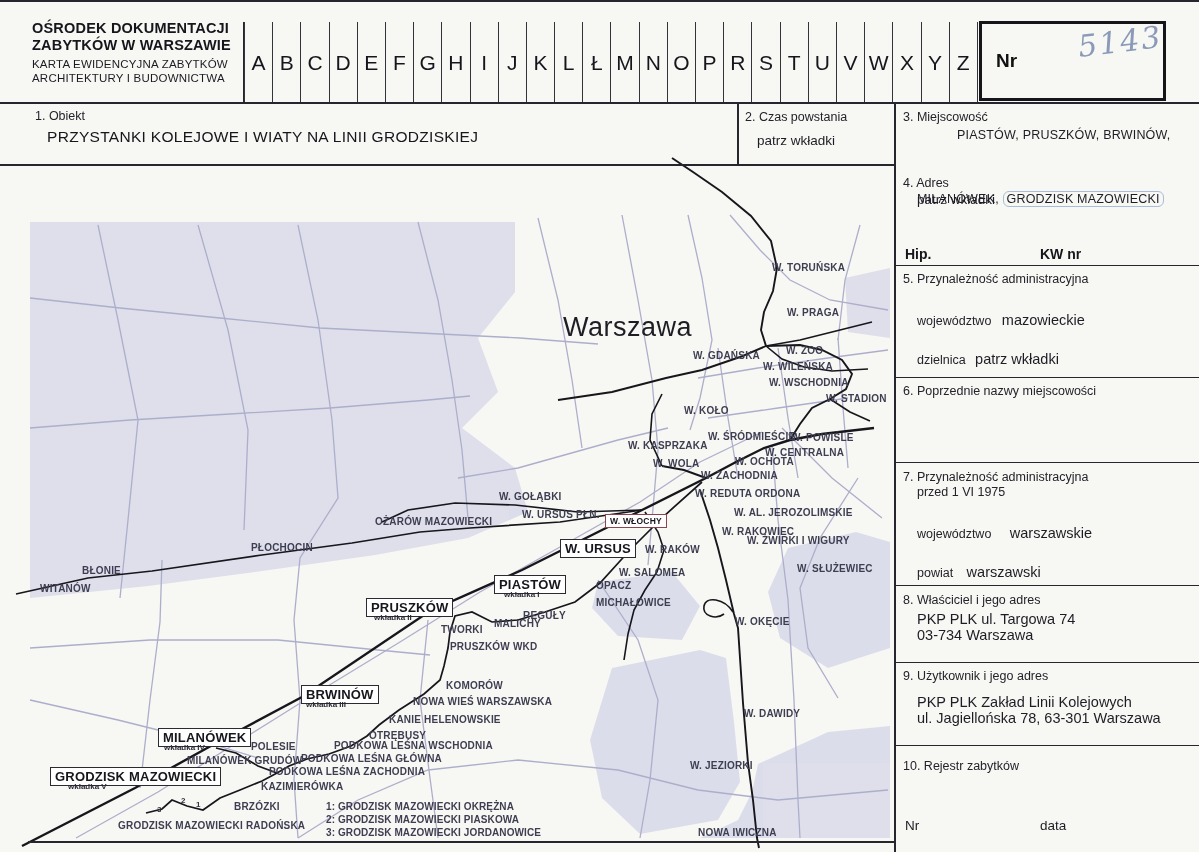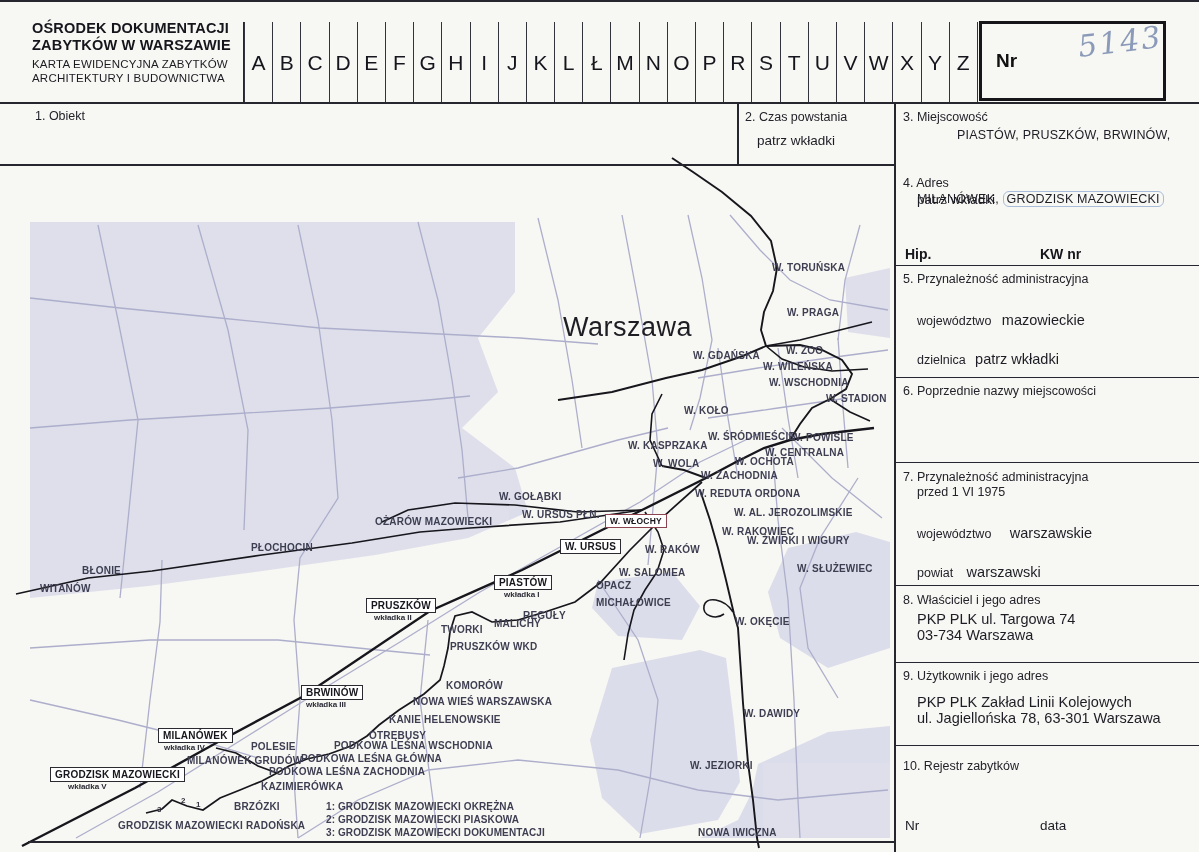--- a/index.html
+++ b/index.html
@@ -27,21 +27,21 @@
   .val2{font-size:14.5px;color:#1d1d25;}
   .valU{font-size:12.5px;color:#1d1d25;letter-spacing:.2px;}
   .hip{font-size:14px;font-weight:bold;color:#15151c;}
   .hilite{border:1.5px solid #a9bcd9;border-radius:6px;padding:0 3px;}
   
   .ml{position:absolute;white-space:nowrap;font-family:"Liberation Sans",sans-serif;z-index:5;}
   .p  {font-size:10px;font-weight:700;color:#3e3e52;letter-spacing:.2px;text-align:right;}
   .lg {font-size:10px;font-weight:700;color:#3e3e52;letter-spacing:.1px;margin-left:44px;}
   .n  {font-size:8px;font-weight:700;color:#33333f;}
   .bigcity{font-size:27px;color:#1d1d24;letter-spacing:.5px;}
-  .bx {font-size:10px;font-weight:700;color:#16161c;background:#fff;border:1.4px solid #2a2a30;padding:1px 4px;letter-spacing:.2px;}
+  .bx {font-size:13px;font-weight:700;color:#16161c;background:#fff;border:1.4px solid #2a2a30;padding:1px 4px;letter-spacing:.2px;}
   .br {font-size:8.5px;font-weight:700;color:#16161c;background:#fff;border:1.4px solid #8c4550;padding:1px 4px;letter-spacing:.2px;}
   .sub{font-size:8px;font-weight:700;color:#2a2a36;}
   .mapsvg{position:absolute;left:0;top:0;z-index:1;pointer-events:none;}
   .map-labels{position:absolute;left:0;top:0;width:1199px;height:852px;z-index:2;pointer-events:none;}
   .lines{z-index:4;}
 </style>
 </head>
 <body>
 
 <div class="page">
@@ -154,21 +154,21 @@
       <div class="ml p" style="left: 301px; top: 753px;">PODKOWA LEŚNA GŁÓWNA</div>
       <div class="ml p" style="left: 187px; top: 755px;">MILANÓWEK GRUDÓW</div>
       <div class="ml p" style="left: 269px; top: 766px;">PODKOWA LEŚNA ZACHODNIA</div>
       <div class="ml p" style="left: 690px; top: 760px;">W. JEZIORKI</div>
       <div class="ml p" style="left: 261px; top: 781px;">KAZIMIERÓWKA</div>
       <div class="ml p" style="left: 234px; top: 801px;">BRZÓZKI</div>
       <div class="ml p" style="left: 118px; top: 820px;">GRODZISK MAZOWIECKI RADOŃSKA</div>
       <div class="ml p" style="left: 698px; top: 827px;">NOWA IWICZNA</div>
       <div class="ml lg" style="left: 282px; top: 801px;">1: GRODZISK MAZOWIECKI OKRĘŻNA</div>
       <div class="ml lg" style="left: 282px; top: 814px;">2: GRODZISK MAZOWIECKI PIASKOWA</div>
-      <div class="ml lg" style="left: 282px; top: 827px;">3: GRODZISK MAZOWIECKI DOKUMENTACJI</div>
+      <div class="ml lg" style="left: 282px; top: 827px;">3: GRODZISK MAZOWIECKI JORDANOWICE</div>
       <div class="ml n" style="left: 157px; top: 805px;">3</div>
       <div class="ml n" style="left: 181px; top: 796px;">2</div>
       <div class="ml n" style="left: 196px; top: 800px;">1</div>
       <div class="ml br" style="left: 605px; top: 514px;">W. WŁOCHY</div>
       <div class="ml bx" style="left: 560px; top: 539px;">W. URSUS</div>
       <div class="ml bx" style="left: 494px; top: 575px;">PIASTÓW</div>
       <div class="ml sub" style="left: 504px; top: 590px;">wkładka I</div>
       <div class="ml bx" style="left: 366px; top: 598px;">PRUSZKÓW</div>
       <div class="ml sub" style="left: 374px; top: 613px;">wkładka II</div>
       <div class="ml bx" style="left: 301px; top: 685px;">BRWINÓW</div>
@@ -228,20 +228,21 @@
       <div class="cell">Y</div>
       <div class="cell">Z</div>
     </div>
 
   <div class="nrbox">
     <span class="nrlabel">Nr</span>
   </div>
   <div class="hand">5143</div>
 
   <div class="abs lab" style="left:35px;top:109px;">1. Obiekt</div>
+  <div class="abs big1" style="left:47px;top:128px;">PRZYSTANKI KOLEJOWE I WIATY NA LINII GRODZISKIEJ</div>
 
   <div class="abs lab" style="left:745px;top:110px;">2. Czas powstania</div>
   <div class="abs val" style="left:757px;top:133px;">patrz wkładki</div>
 
   <div class="abs lab" style="left:903px;top:110px;">3. Miejscowość</div>
   <div class="abs valU" style="left:917px;top:128px;margin-left:40px;">PIASTÓW, PRUSZKÓW, BRWINÓW,</div>
   <div class="abs valU" style="left:917px;top:144px;margin-top:48px;">
     <span>MILANÓWEK, </span><span class="hilite">GRODZISK MAZOWIECKI</span>
   </div>
 

